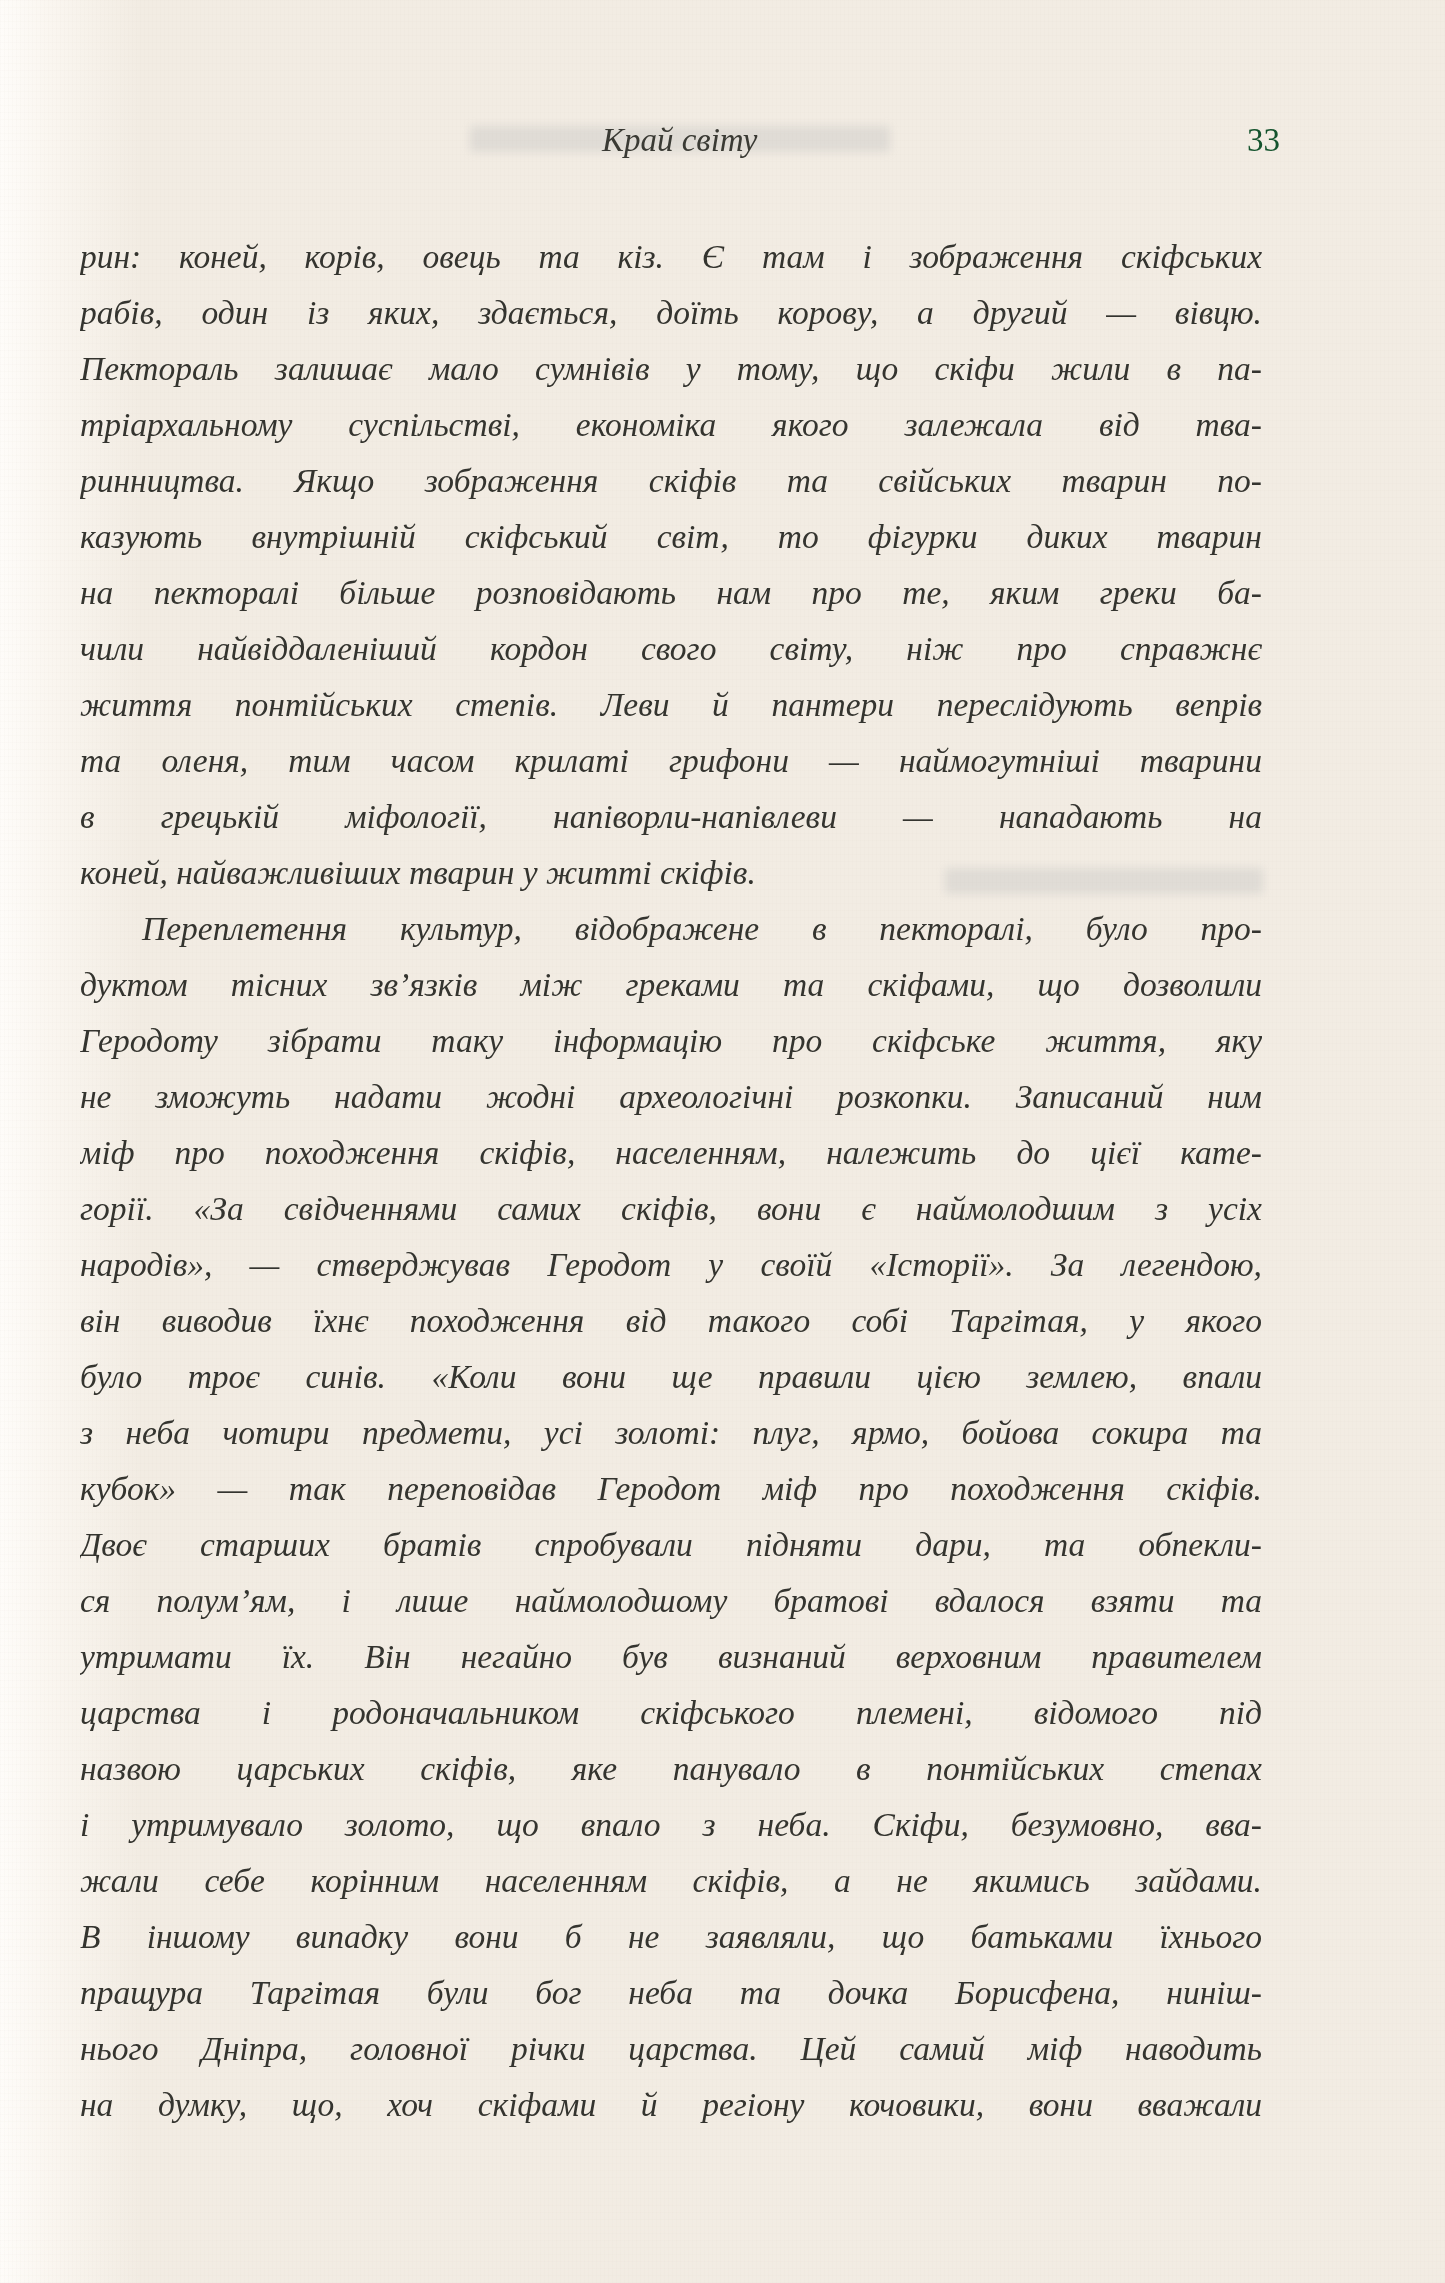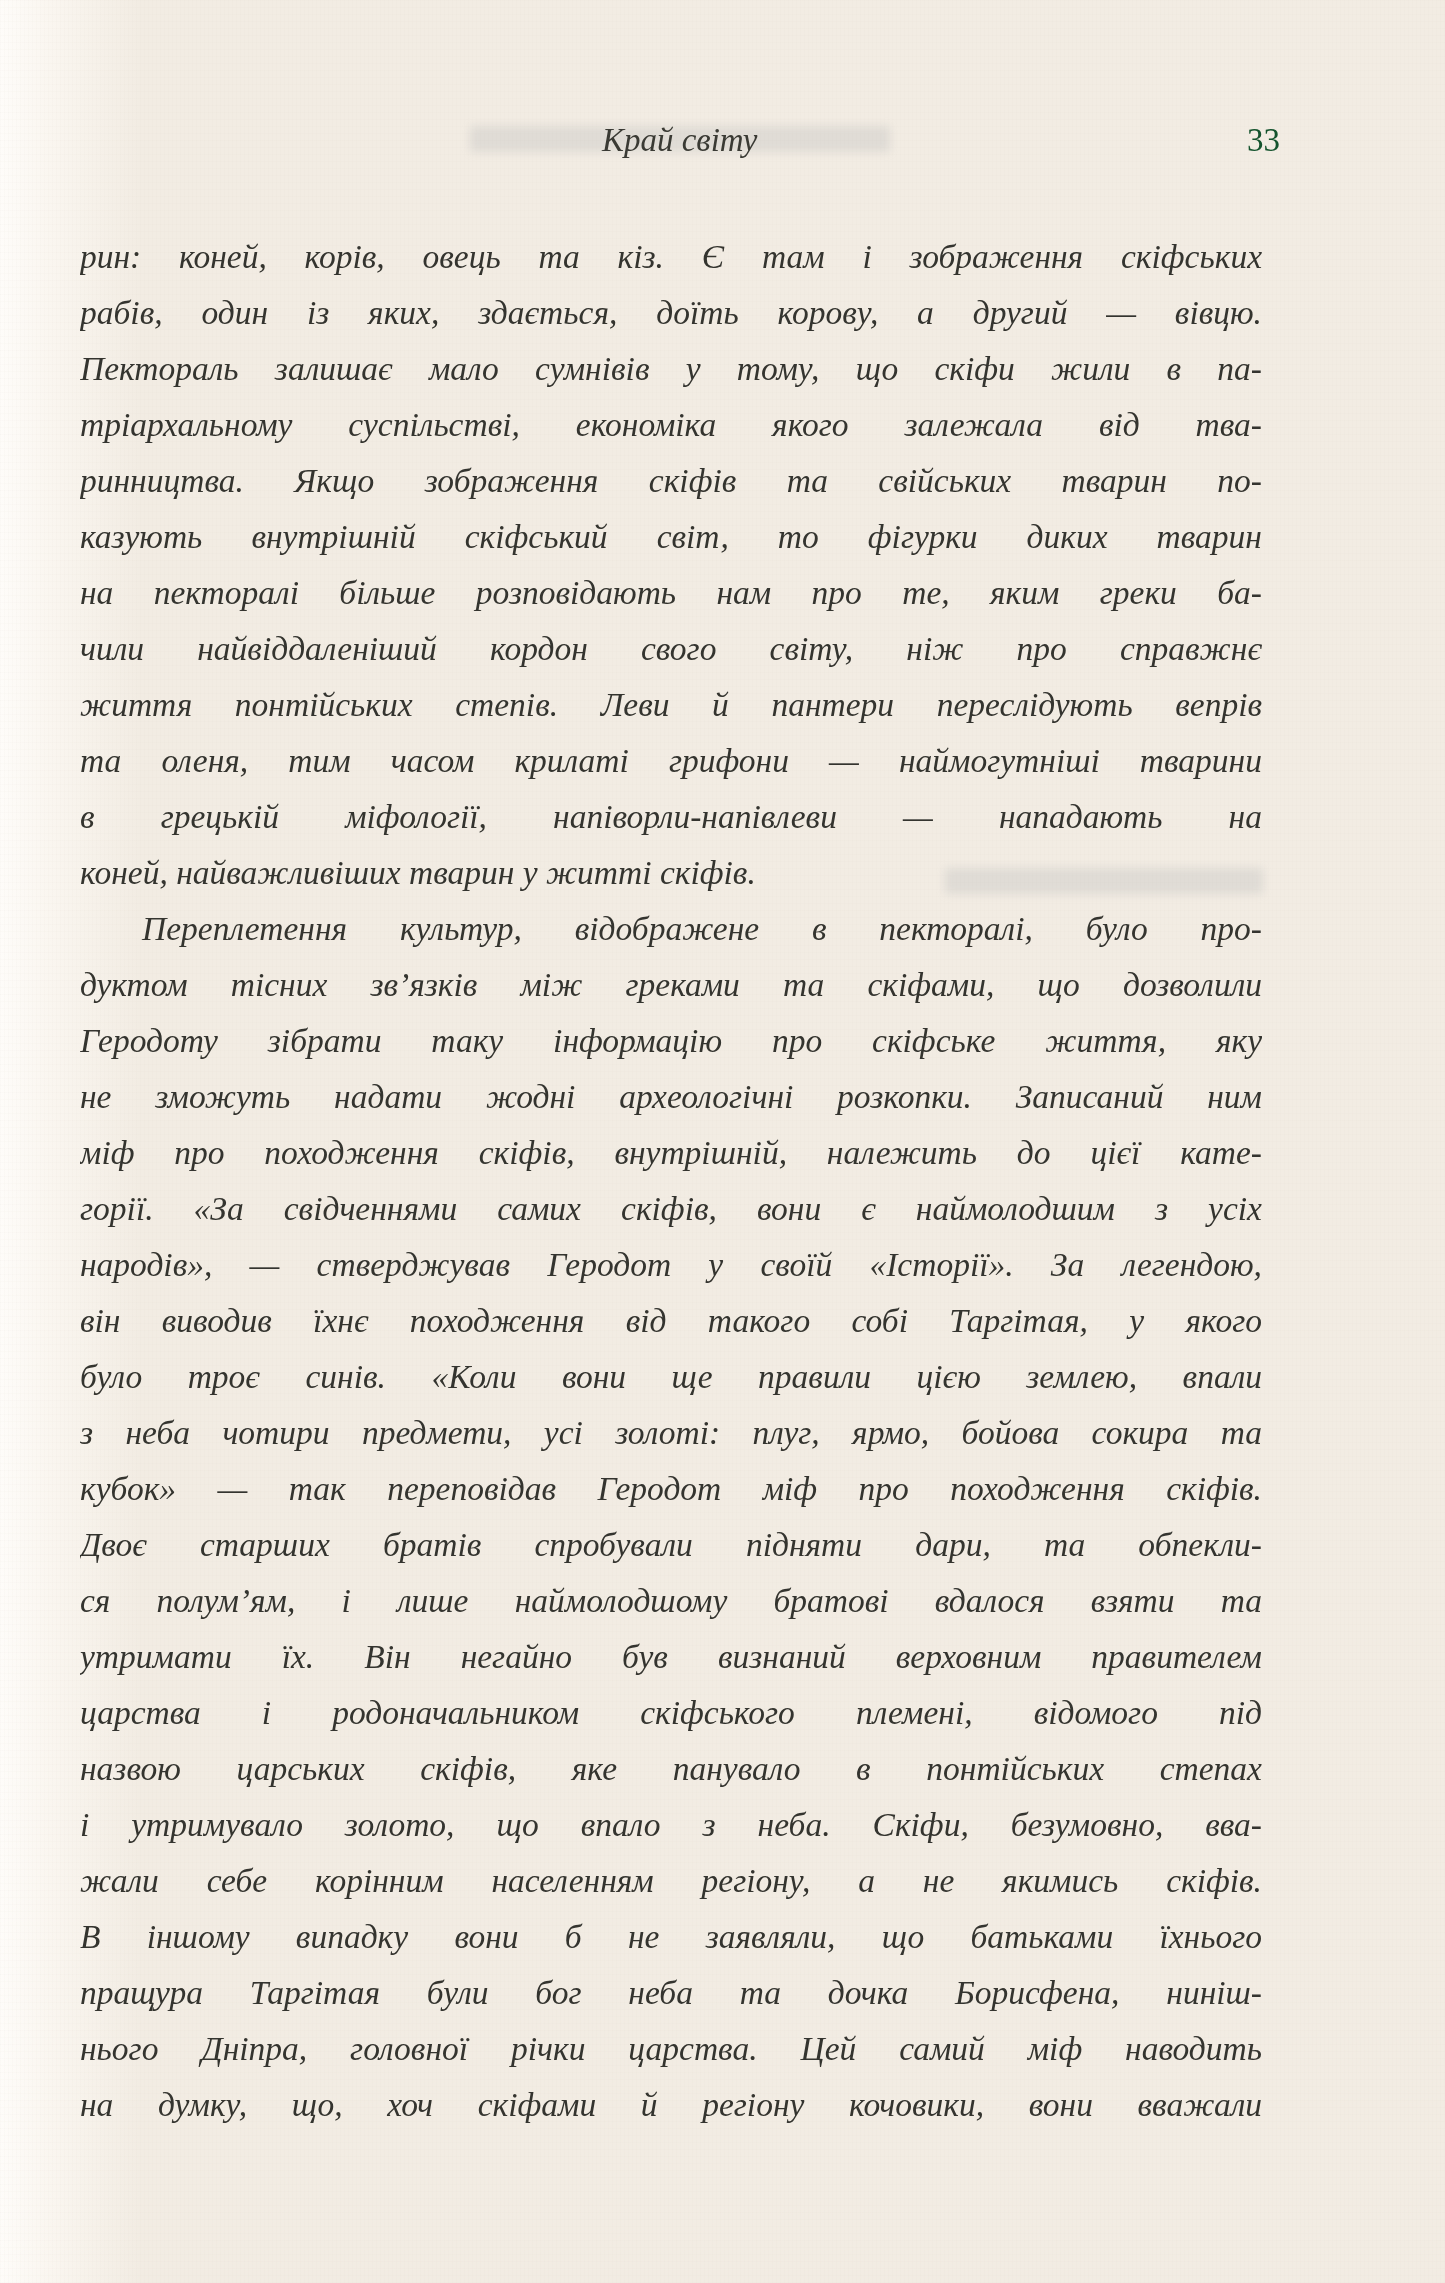--- a/index.html
+++ b/index.html
@@ -99,31 +99,31 @@
   <span class="line">на пекторалі більше розповідають нам про те, яким греки ба-</span>
   <span class="line">чили найвіддаленіший кордон свого світу, ніж про справжнє</span>
   <span class="line">життя понтійських степів. Леви й пантери переслідують вепрів</span>
   <span class="line">та оленя, тим часом крилаті грифони — наймогутніші тварини</span>
   <span class="line">в грецькій міфології, напіворли-напівлеви — нападають на</span>
   <span class="line last">коней, найважливіших тварин у житті скіфів.</span>
   <span class="line indent">Переплетення культур, відображене в пекторалі, було про-</span>
   <span class="line">дуктом тісних зв’язків між греками та скіфами, що дозволили</span>
   <span class="line">Геродоту зібрати таку інформацію про скіфське життя, яку</span>
   <span class="line">не зможуть надати жодні археологічні розкопки. Записаний ним</span>
-  <span class="line">міф про походження скіфів, внутрішній, належить до цієї кате-</span>
+  <span class="line">міф про походження скіфів, населенням, належить до цієї кате-</span>
   <span class="line">горії. «За свідченнями самих скіфів, вони є наймолодшим з усіх</span>
   <span class="line">народів», — стверджував Геродот у своїй «Історії». За легендою,</span>
   <span class="line">він виводив їхнє походження від такого собі Таргітая, у якого</span>
   <span class="line">було троє синів. «Коли вони ще правили цією землею, впали</span>
   <span class="line">з неба чотири предмети, усі золоті: плуг, ярмо, бойова сокира та</span>
   <span class="line">кубок» — так переповідав Геродот міф про походження скіфів.</span>
   <span class="line">Двоє старших братів спробували підняти дари, та обпекли-</span>
   <span class="line">ся полум’ям, і лише наймолодшому братові вдалося взяти та</span>
   <span class="line">утримати їх. Він негайно був визнаний верховним правителем</span>
   <span class="line">царства і родоначальником скіфського племені, відомого під</span>
   <span class="line">назвою царських скіфів, яке панувало в понтійських степах</span>
   <span class="line">і утримувало золото, що впало з неба. Скіфи, безумовно, вва-</span>
-  <span class="line">жали себе корінним населенням регіону, а не якимись скіфів.</span>
+  <span class="line">жали себе корінним населенням скіфів, а не якимись зайдами.</span>
   <span class="line">В іншому випадку вони б не заявляли, що батьками їхнього</span>
   <span class="line">пращура Таргітая були бог неба та дочка Борисфена, ниніш-</span>
   <span class="line">нього Дніпра, головної річки царства. Цей самий міф наводить</span>
   <span class="line">на думку, що, хоч скіфами й регіону кочовики, вони вважали</span>
 </main>
 
 </body></html>

